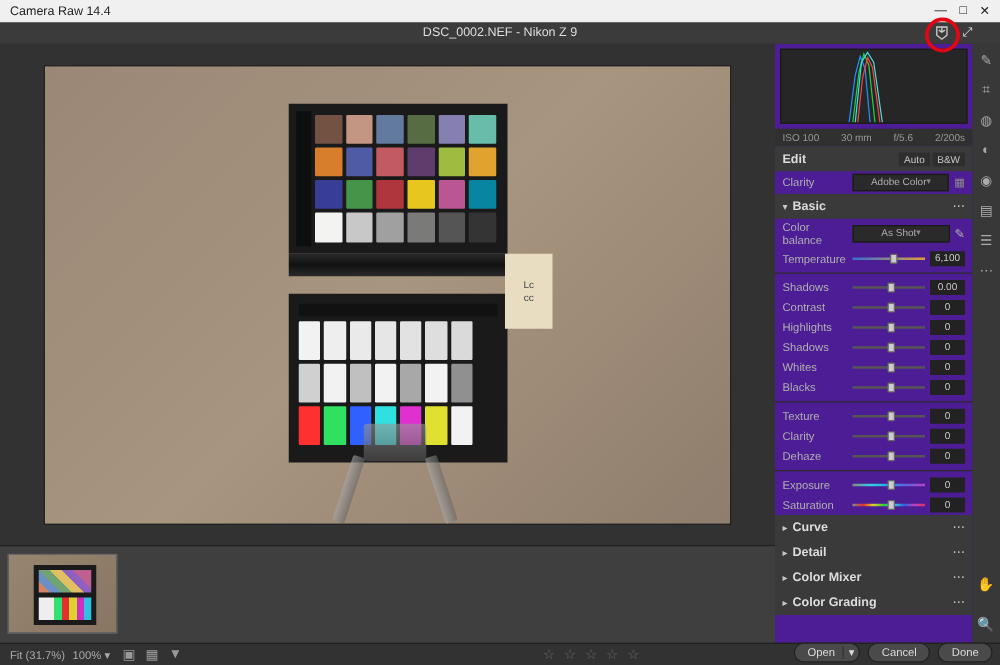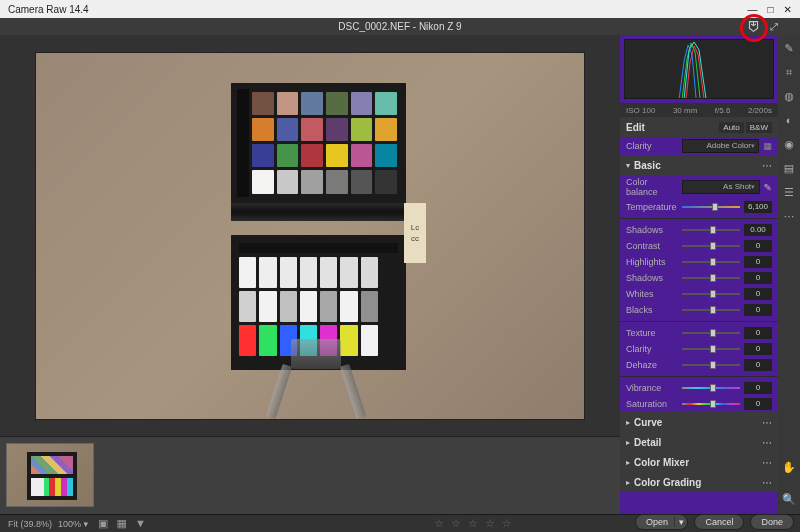--- a/index.html
+++ b/index.html
@@ -17,21 +17,21 @@
 .photo{width:550px;height:368px;background:linear-gradient(135deg,#9a8776 0%,#a8957f 50%,#8f7d6d 100%);position:relative;border:1px solid #222}
 .chart-top{position:absolute;top:30px;left:195px;width:175px;height:120px;background:#1a1a1a;padding:6px;display:flex}
 .vert-label{width:12px;background:#0e0e0e}
 .patches-top{flex:1;display:grid;grid-template-columns:repeat(6,1fr);grid-template-rows:repeat(4,1fr);gap:3px;padding:3px}
 .patches-top div{border-radius:1px}
 .chart-bot{position:absolute;top:182px;left:195px;width:175px;height:135px;background:#1a1a1a;padding:8px 8px 14px 8px;display:flex;flex-direction:column}
 .interface-label{height:10px;background:#111;margin-bottom:4px}
 .patches-bot{flex:1;display:grid;grid-template-columns:repeat(8,1fr);grid-template-rows:repeat(3,1fr);gap:3px}
 .patches-bot div{border-radius:1px}
 .hinge{position:absolute;top:150px;left:195px;width:175px;height:18px;background:linear-gradient(#2a2a2a,#111,#2a2a2a)}
-.sticker{position:absolute;top:150px;left:368px;width:22px;height:60px;background:#e8ddc0;display:flex;flex-direction:column;align-items:center;justify-content:center;gap:2px;font-size:8px;color:#444;font-family:cursive}
+.sticker{position:absolute;top:150px;left:368px;width:38px;height:60px;background:#e8ddc0;display:flex;flex-direction:column;align-items:center;justify-content:center;gap:2px;font-size:8px;color:#444;font-family:cursive}
 .tripod{position:absolute;bottom:0;left:220px;width:120px;height:80px;opacity:.6}
 .tripod .head{width:50px;height:30px;background:linear-gradient(#999,#555);margin:0 auto;border-radius:3px}
 .tripod .leg1,.tripod .leg2{position:absolute;bottom:0;width:10px;height:55px;background:linear-gradient(90deg,#aaa,#666);border-radius:2px}
 .tripod .leg1{left:18px;transform:rotate(18deg)}
 .tripod .leg2{right:18px;transform:rotate(-18deg)}
 .filmstrip{height:78px;background:#3f3f3f;padding:6px;display:flex;gap:6px;border-top:1px solid #222}
 .thumb{width:88px;height:64px;background:linear-gradient(135deg,#97856f,#887663);border:1px solid #666;position:relative}
 .thumb .minichart{position:absolute;top:8px;left:20px;width:50px;height:48px;background:#1a1a1a}
 .thumb .minichart::before{content:"";position:absolute;top:4px;left:4px;right:4px;height:18px;background:linear-gradient(45deg,#d4826a 0 15%,#6a8fc4 15% 30%,#72a472 30% 45%,#e0c060 45% 60%,#9060c0 60% 75%,#c06090 75%)}
 .thumb .minichart::after{content:"";position:absolute;bottom:4px;left:4px;right:4px;height:18px;background:linear-gradient(90deg,#eee 0 30%,#30e070 30% 44%,#e03030 44% 58%,#e0d030 58% 72%,#d030c0 72% 86%,#30c0e0 86%)}
@@ -48,21 +48,21 @@
 .row{display:flex;align-items:center;padding:2px 6px;gap:4px;font-size:9px;color:#b0b0b0}
 .row label{flex:0 0 52px}
 .row .val{width:28px;height:12px;background:#222;text-align:center;font-size:8px;line-height:12px;color:#ccc}
 .slider{flex:1;height:10px;position:relative}
 .slider .track{position:absolute;top:4px;left:0;right:0;height:2px;background:#555}
 .slider .thumb{position:absolute;top:1px;width:6px;height:8px;background:#ccc;border-radius:1px}
 .slider.temp .track{background:linear-gradient(90deg,#3b6fd0,#888,#e0a030)}
 .slider.tint .track{background:linear-gradient(90deg,#30a060,#888,#c040a0)}
 .slider.vib .track{background:linear-gradient(90deg,#888,#30d0e0,#30a0e0,#6060e0,#c040c0)}
 .slider.sat .track{background:linear-gradient(90deg,#888,#e03030,#e0d030,#30d030,#30d0e0,#3060e0,#c040c0,#e03060)}
-.select{flex:1;height:14px;background:#2a2a2a;border:1px solid #1a1a1a;padding:0 4px;font-size:8px;line-height:12px;display:flex;align-items:center;justify-content:flex-end}
+.select{flex:1;height:14px;background:#2a2a2a;border:1px solid #1a1a1a;padding:0 4px;font-size:8px;line-height:12px;display:flex;align-items:center;justify-content:center}
 .select .chev{font-size:7px;color:#888}
 .toolstrip{width:22px;background:#383838;display:flex;flex-direction:column;align-items:center;gap:10px;padding-top:6px}
 .toolstrip div{width:14px;height:14px;color:#aaa;display:flex;align-items:center;justify-content:center;font-size:11px}
 .footer-btns{position:absolute;bottom:2px;right:6px;display:flex;gap:6px;z-index:10}
 .footer-btns button{background:#4a4a4a;border:1px solid #222;color:#ddd;font-size:9px;padding:2px 10px;border-radius:8px}
 .footer-btns .open{padding-right:4px;display:flex;align-items:center}
 .footer-btns .open::after{content:"▾";margin-left:6px;border-left:1px solid #333;padding-left:4px}
 .zoom{display:flex;align-items:center;gap:6px;font-size:9px;color:#aaa}
 .icons-bl{display:flex;gap:8px;color:#999;font-size:11px}
 .panel .scroll{flex:1;overflow:hidden}
@@ -301,21 +301,21 @@
       <div class="row">
           <label>Dehaze</label>
           <div class="slider">
             <div class="track"></div>
             <div class="thumb" style="left:48%"></div>
           </div>
           <div class="val">0</div>
         </div>
       <div class="divider"></div>
       <div class="row">
-          <label>Vibrance</label>
+          <label>Exposure</label>
           <div class="slider vib">
             <div class="track"></div>
             <div class="thumb" style="left:48%"></div>
           </div>
           <div class="val">0</div>
         </div>
       <div class="row">
           <label>Saturation</label>
           <div class="slider sat">
             <div class="track"></div>
@@ -356,21 +356,21 @@
     <div>▤</div>
     <div>☰</div>
     <div>⋯</div>
     <div style="margin-top:auto;margin-bottom:8px">✋</div>
     <div style="margin-bottom:8px">🔍</div>
   </div>
 </div>
 
 <div class="bottombar">
   <div class="zoom">
-    <span>Fit (39.8%)</span>
+    <span>Fit (31.7%)</span>
     <span><span>100%</span> ▾</span>
   </div>
   <div class="icons-bl">
     <span>▣</span>
     <span>▦</span>
     <span>▼</span>
   </div>
   <div class="stars" style="margin:0 auto">☆ ☆ ☆ ☆ ☆</div>
 </div>
 

